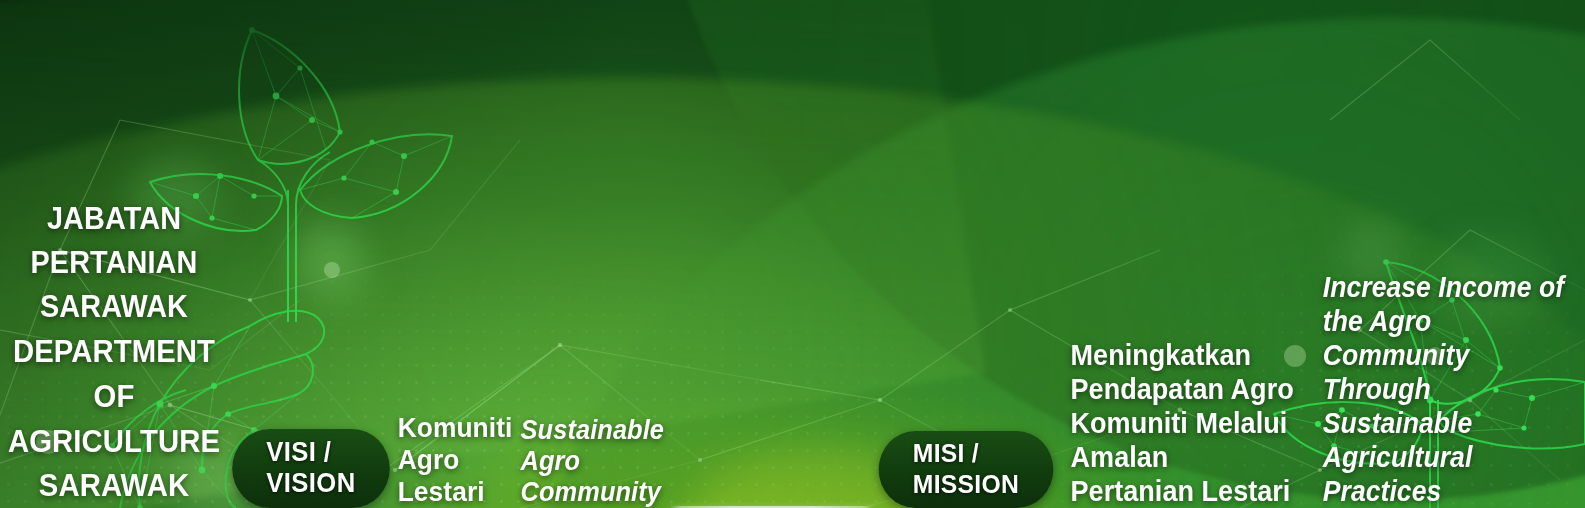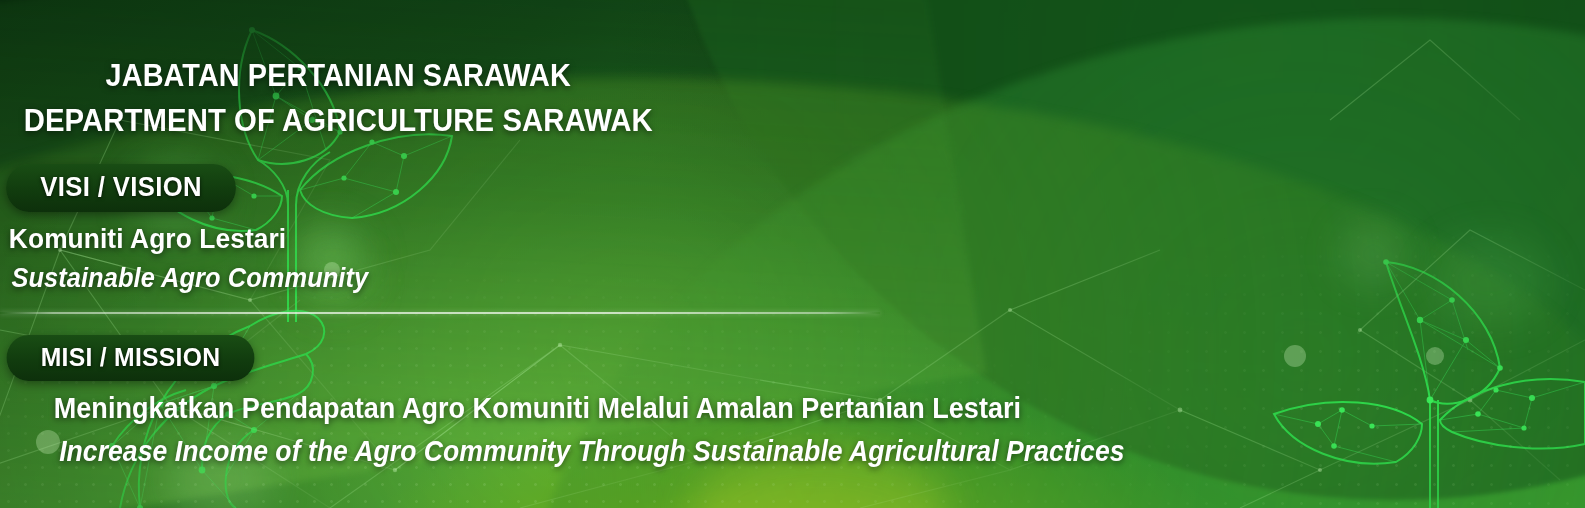--- a/index.html
+++ b/index.html
@@ -79,21 +79,21 @@
     background-size:19px 19px;
     -webkit-mask-image:radial-gradient(ellipse 430px 300px at 88% 86%, #000 0%, rgba(0,0,0,0) 80%);
     mask-image:radial-gradient(ellipse 430px 300px at 88% 86%, #000 0%, rgba(0,0,0,0) 80%);
   }
 
   .art { position:absolute; inset:0; }
 
   
   .content {
     position:absolute; inset:0;
-    display:flex; flex-direction:column; align-items:flex-start;
+    display:flex; flex-direction:row; align-items:flex-end;
     z-index:20;
     text-shadow:0 2px 7px rgba(0,0,0,0.55);
   }
 
   .org-title {
     margin-top:54px;
     text-align:center;
     color:#ffffff;
     font-weight:700;
     font-size:31px;

